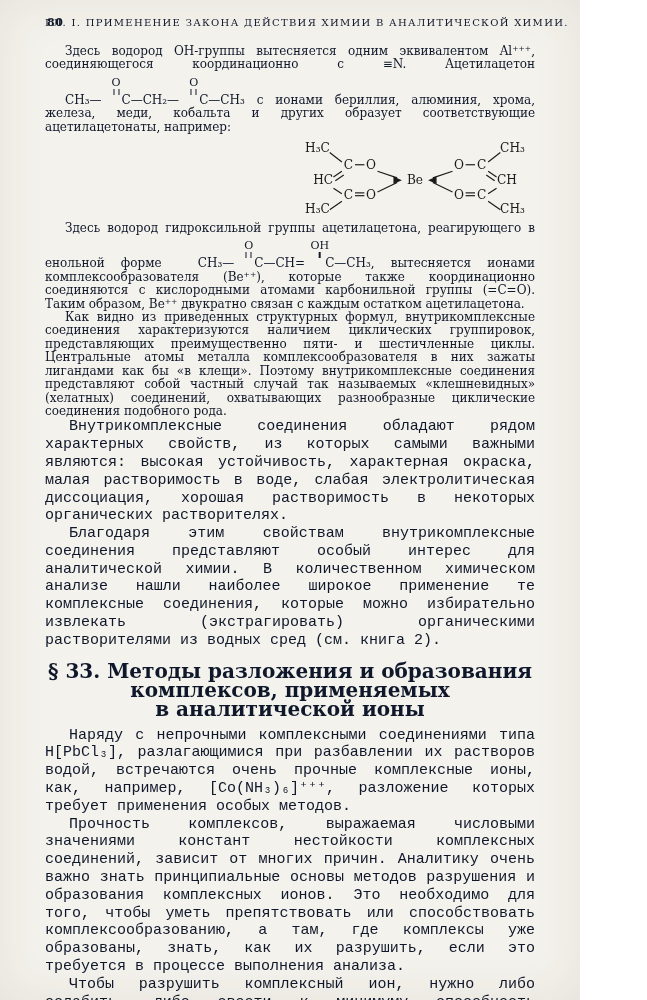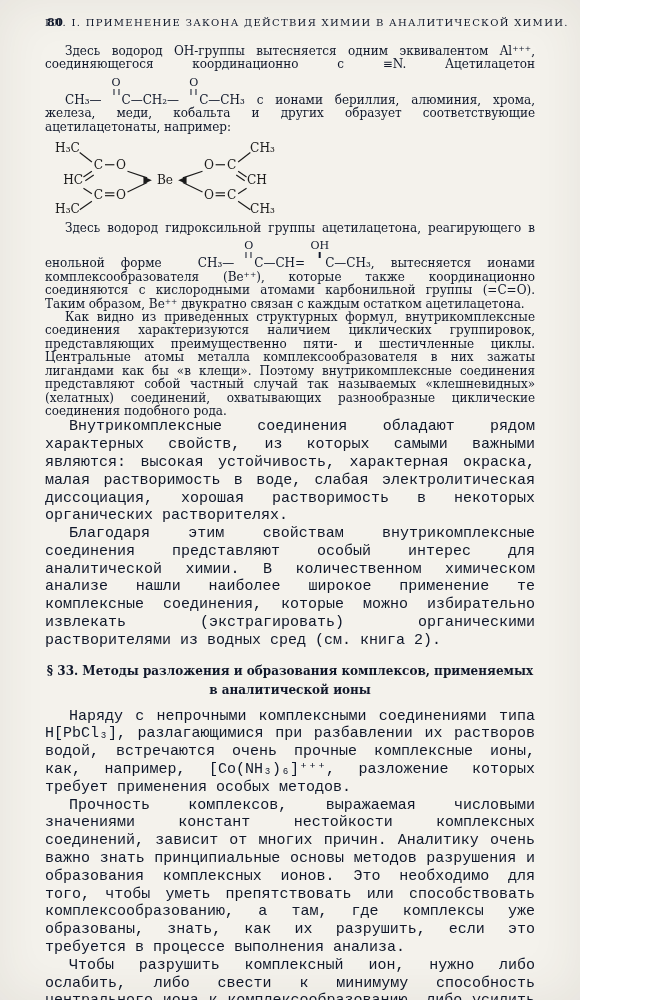--- a/index.html
+++ b/index.html
@@ -38,30 +38,30 @@
     position: absolute; left: 50%; bottom: calc(100% - 1px);
     transform: translateX(-50%);
     display: flex; flex-direction: column; align-items: center;
     text-indent: 0;
   }
   .over .atom { font-size: 11px; line-height: 11px; white-space: nowrap; }
   .bond-dbl { display:block; width: 4px; height: 6px; margin-top: 1px;
               border-left: 1.2px solid currentColor; border-right: 1.2px solid currentColor; }
   .bond-sgl { display:block; width: 1.2px; height: 6px; margin-top: 1px; background: currentColor; }
   
-  .diagram { display: flex; justify-content: flex-start; margin: 2px 0 6px 0; }
+  .diagram { display: flex; justify-content: flex-end; margin: 2px 0 6px 0; }
   .diagram svg text {
     font-family: "DejaVu Serif", serif;
     font-size: 13px; fill: #1b1b1b;
   }
   .diagram svg line { stroke: #1b1b1b; stroke-width: 1.25; }
   .diagram svg polygon { fill: #1b1b1b; }
   .section-head {
     text-align: center; font-weight: bold;
-    font-size: 12px; line-height: 19px;
+    font-size: 20px; line-height: 19px;
     margin: 12px 0 8px 0; text-indent: 0;
   }
 </style>
 </head>
 <body>
 
 <div class="page">
 
   <div class="running-head">
     <span class="pagenum">80</span>

